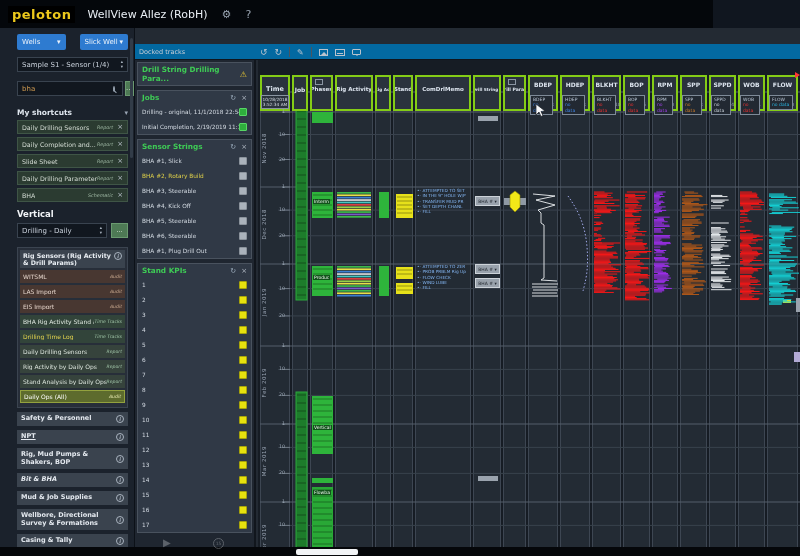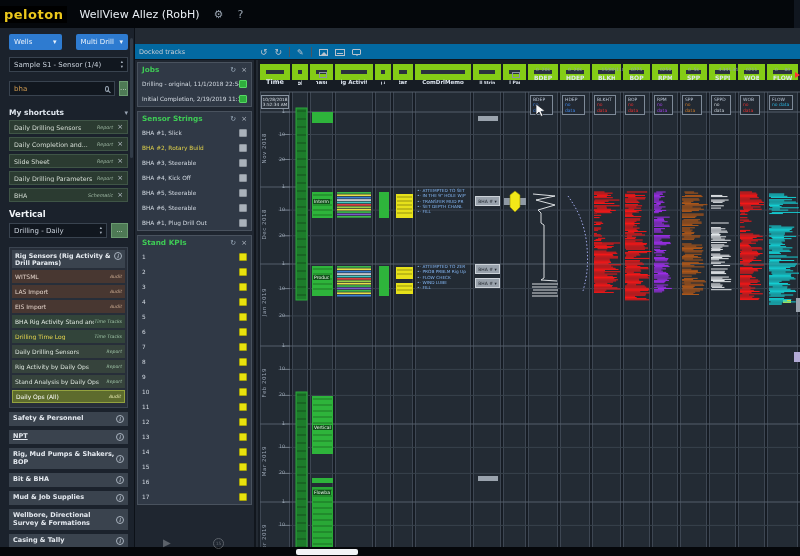--- a/index.html
+++ b/index.html
@@ -1,25 +1,25 @@
 <!DOCTYPE html>
 <html><head>
 <meta charset="utf-8">
 <style>
   html,body{margin:0;padding:0;background:#000;-webkit-text-size-adjust:none;}
   *{box-sizing:border-box;}
   .app{position:relative;width:800px;height:556px;background:#10161f;overflow:hidden;
        font-family:"DejaVu Sans",sans-serif;color:#cfd6df;}
   
-  .topbar{position:absolute;left:0;top:0;width:794px;height:28px;background:#04070b;display:flex;align-items:center;padding:0 0;}
+  .topbar{position:absolute;left:0;top:0;width:713px;height:28px;background:#04070b;display:flex;align-items:center;padding:0 8px;}
   .logo{background:#000;color:#edc91c;font-weight:700;font-size:13px;letter-spacing:.5px;padding:1px 4px;}
   .apptitle{margin-left:12px;font-size:11px;color:#e9eef4;}
   .tb-ico{margin-left:14px;color:#98a3b0;font-size:11px;}
   
-  .sidebar{position:absolute;left:0;top:28px;width:135px;height:528px;background:#1b222c;border-right:1px solid #0c1118;padding:6px 6px 0 9px;overflow:hidden;}
+  .sidebar{position:absolute;left:0;top:28px;width:135px;height:528px;background:#1b222c;border-right:1px solid #0c1118;padding:6px 6px 0 17px;overflow:hidden;}
   .sidebar::after{content:'';position:absolute;right:1px;top:10px;width:3px;height:120px;background:#323c48;border-radius:2px;}
   .btnrow{display:flex;gap:14px;margin-bottom:7px;}
   .btn-blue{flex:1;height:16px;background:#2e7bd0;color:#eaf2fb;font-size:7px;border-radius:2px;display:flex;align-items:center;justify-content:space-between;padding:0 5px;}
   .field{background:#11171f;border:1px solid #39434f;height:15px;font-size:7px;color:#c8d0da;display:flex;align-items:center;padding:0 4px;margin-bottom:9px;}
   .stepper{margin-left:auto;display:flex;flex-direction:column;font-size:4.5px;line-height:4.5px;color:#aeb8c4;}
   .searchrow{display:flex;gap:4px;margin-bottom:9px;}
   .search-input{flex:1;height:15px;background:#11171f;border:1px solid #39434f;color:#cf9a50;font-size:7px;padding:0 4px;font-family:"DejaVu Sans",sans-serif;}
   .mag{width:6px;height:6px;border:1px solid #9aa6b4;border-radius:50%;position:relative;align-self:center;margin-left:-14px;margin-right:6px;}
   .mag::after{content:'';position:absolute;width:4px;height:1px;background:#9aa6b4;transform:rotate(45deg);right:-3px;bottom:-1px;}
   .btn-green{width:17px;height:15px;background:#4e7a55;border:1px solid #6a9a70;color:#dfe8df;font-size:7px;line-height:12px;text-align:center;}
@@ -65,21 +65,21 @@
   .card-h .warn{margin-left:auto;color:#e8c832;font-size:8px;}
   .card-item{display:flex;align-items:center;height:15px;padding:0 4px;font-size:5.8px;color:#d2d9e1;}
   .cilabel{overflow:hidden;white-space:nowrap;}
   .cilabel.yellow{color:#ddcf4a;}
   .cb{width:8px;height:8px;margin-left:auto;border-radius:1px;flex:none;}
   .cb-green{background:#2fae3d;border:1px solid #57d765;}
   .cb-gray{background:#aab2bb;border:1px solid #8b939c;}
   .cb-yellow{background:#e8e20e;border:1px solid #a8a40a;}
   
   .chart{position:absolute;left:123px;top:32px;width:542px;height:496px;background:#161c24;overflow:hidden;}
-  .hcell{position:absolute;top:4px;height:16px;background:#2a323d;border:6px solid #84cc16;z-index:3;}
+  .hcell{position:absolute;top:15px;height:36px;background:#2a323d;border:2px solid #84cc16;z-index:3;}
   .hname{text-align:center;font-size:6px;font-weight:700;color:#dce4ee;margin-top:4px;line-height:7px;overflow:hidden;white-space:nowrap;}
   .hcell.cat .hname{margin-top:0;height:25px;display:flex;align-items:center;justify-content:center;}
   .hrange{position:absolute;bottom:2px;left:2px;right:2px;display:flex;justify-content:space-between;font-size:4.4px;color:#95a2b1;}
   .flagbox{position:absolute;top:2px;left:3px;width:8px;height:6px;border:1px solid #8a95a3;z-index:4;}
   .bcol{position:absolute;top:32px;height:464px;background:#232b34;border-left:1px solid #3d4652;border-right:1px solid #3d4652;z-index:1;}
   .svg-grid{position:absolute;left:0;top:0;z-index:2;pointer-events:none;}
   .svg-top{position:absolute;left:0;top:0;z-index:6;pointer-events:none;}
   .legend{position:absolute;top:35px;background:#222932;border:1px solid #7e8a98;padding:1px 2px;z-index:3;font-size:4.5px;line-height:5.4px;}
   .lgname{color:#b7c3d2;}
   .datebox{position:absolute;left:3px;top:35px;width:28px;border:1px solid #8a95a2;background:#2b333d;font-size:4.3px;line-height:5.2px;color:#d5dce4;text-align:center;padding:1px 0;z-index:3;}
@@ -107,21 +107,21 @@
     <span class="tb-ico">?</span>
   </div>
 
   <div class="sidebar">
     <div class="btnrow">
       <div class="btn-blue">
         <span>Wells</span>
         <span>▾</span>
       </div>
       <div class="btn-blue">
-        <span>Multi Drill</span>
+        <span>Slick Well</span>
         <span>▾</span>
       </div>
     </div>
     <div class="field">
       <span>Sample S1 - Sensor (1/4)</span>
       <span class="stepper">
         <span>▴</span>
         <span>▾</span>
       </span>
     </div>
@@ -223,21 +223,21 @@
         </div>
         <div class="section">
           <span style="width: 105px; text-decoration: underline;">NPT</span>
           <span class="icircle">i</span>
         </div>
         <div class="section">
           <span style="width: 105px;">Rig, Mud Pumps &amp; Shakers, BOP</span>
           <span class="icircle">i</span>
         </div>
         <div class="section">
-          <span style="width: 105px;">Bit &amp; BHA</span>
+          <span style="width: 105px; font-style: italic;">Bit &amp; BHA</span>
           <span class="icircle">i</span>
         </div>
         <div class="section">
           <span style="width: 105px;">Mud &amp; Job Supplies</span>
           <span class="icircle">i</span>
         </div>
         <div class="section">
           <span style="width: 105px;">Wellbore, Directional Survey &amp; Formations</span>
           <span class="icircle">i</span>
         </div>
@@ -257,20 +257,26 @@
         <span class="vsep"></span>
         <span class="pencil">✎</span>
         <span class="vsep"></span>
         <span class="ic-pic"></span>
         <span class="ic-card"></span>
         <span class="ic-bubble"></span>
       </span>
     </div>
 
     <div class="docked">
+      <div class="card">
+        <div class="card-h">
+          <span>Drill String Drilling Para...</span>
+          <span class="warn">⚠</span>
+        </div>
+      </div>
       <div class="card">
         <div class="card-h">
           <span>Jobs</span>
           <span class="sync">↻</span>
           <span class="x">×</span>
         </div>
         <div>
             <div class="card-item">
               <span class="cilabel">Drilling - original, 11/1/2018 22:54</span>
               <span class="cb cb-green"></span>

